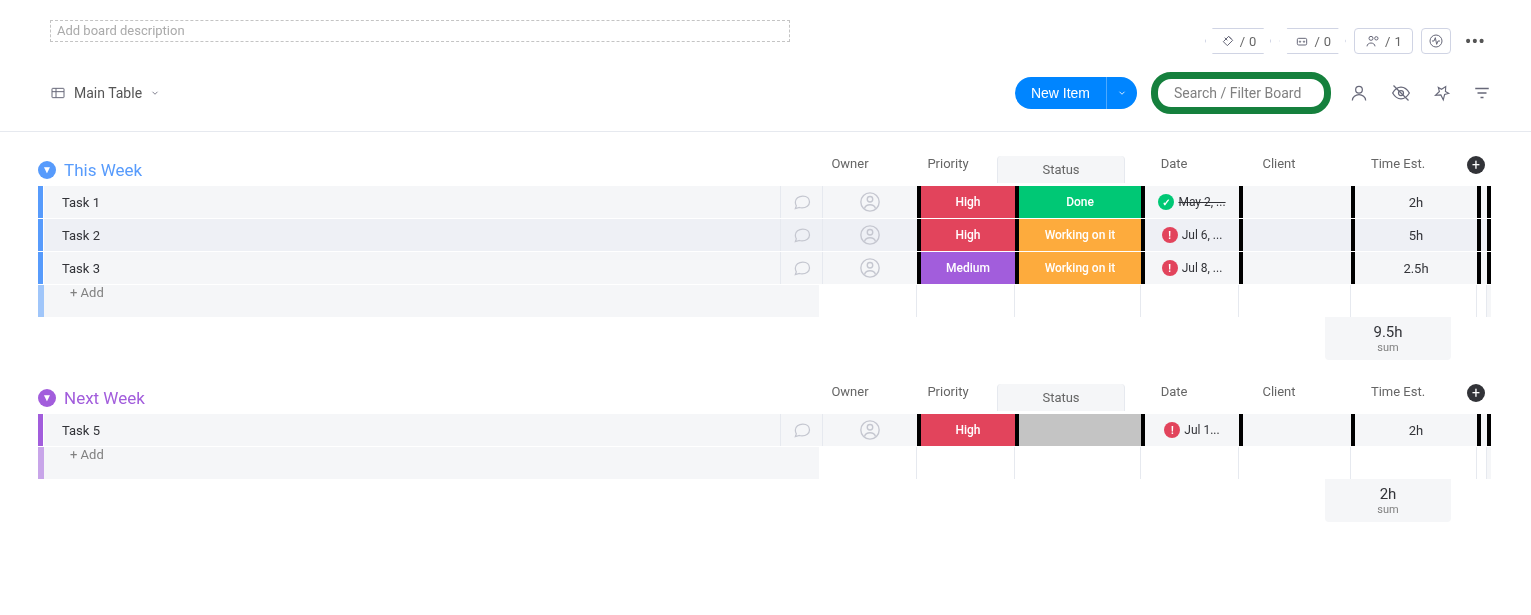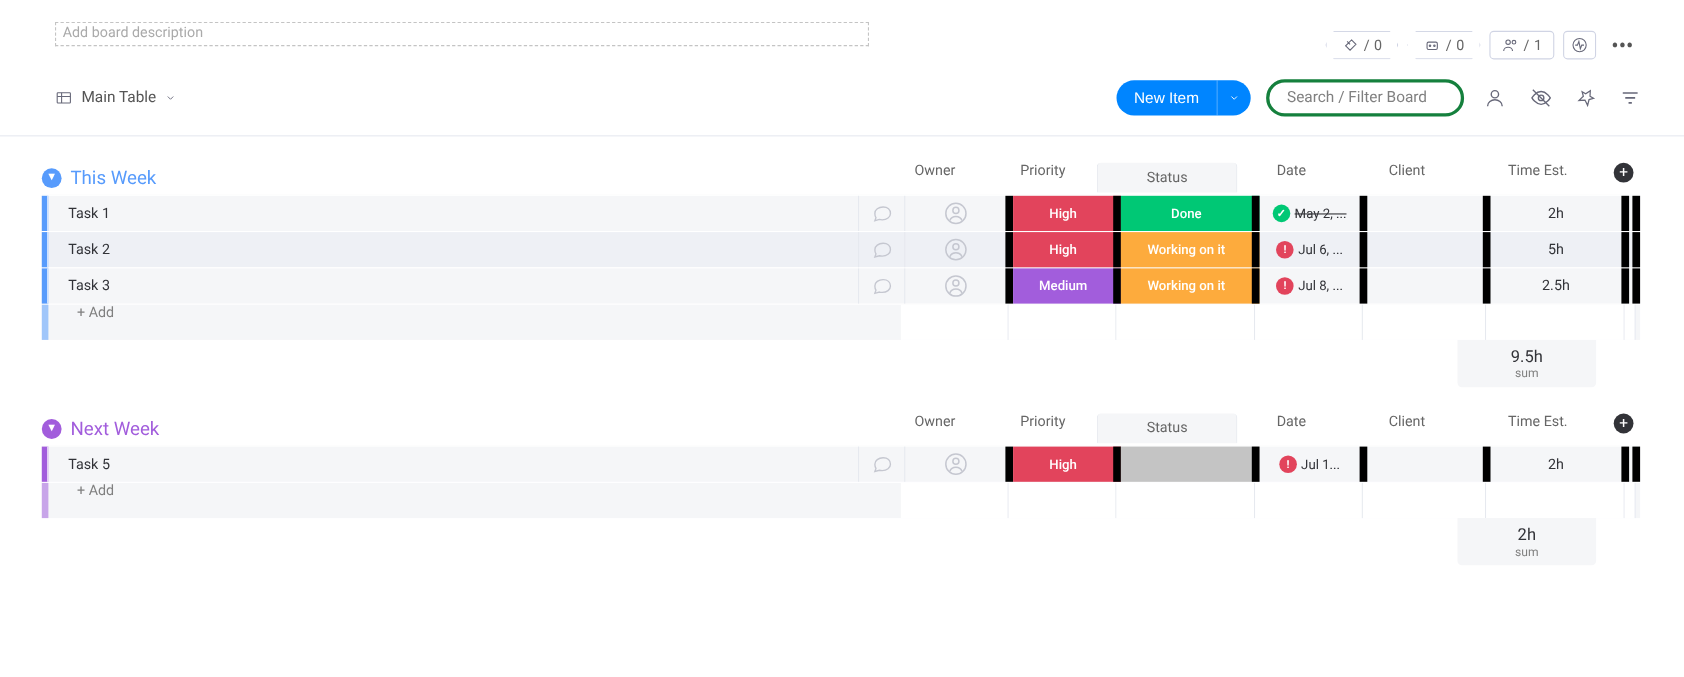--- a/index.html
+++ b/index.html
@@ -90,21 +90,21 @@
   font-weight: 500;
 }
 .new-item-btn .drop {
   border-left: 1px solid rgba(255,255,255,0.3);
   padding: 0 10px;
   height: 100%;
   display: flex;
   align-items: center;
 }
 .search-pill {
-  border: 3px solid #15803d;
+  border: 7px solid #15803d;
   border-radius: 20px;
   padding: 6px 16px;
   color: #808080;
   font-size: 14px;
   margin-left: 14px;
   width: 180px;
   cursor: text;
 }
 .sub-icons {
   display: flex;
@@ -195,21 +195,21 @@
 }
 .row-chat {
   width: 42px;
   display:flex;
   align-items:center;
   justify-content:center;
   cursor:pointer;
   border-right: 1px solid #e6e9ef;
 }
 .row-cell {
-  border-right: 7px solid #000000;
+  border-right: 4px solid #000000;
   display: flex;
   align-items: center;
   justify-content: center;
   font-size: 13px;
   cursor: pointer;
   text-align: right;
 }
 .cell-owner { width: 98px; }
 .cell-priority { width: 98px; color:#fff; font-size:12px; font-weight:500; }
 .cell-status { width: 126px; color:#fff; font-size:12px; font-weight:500; }

